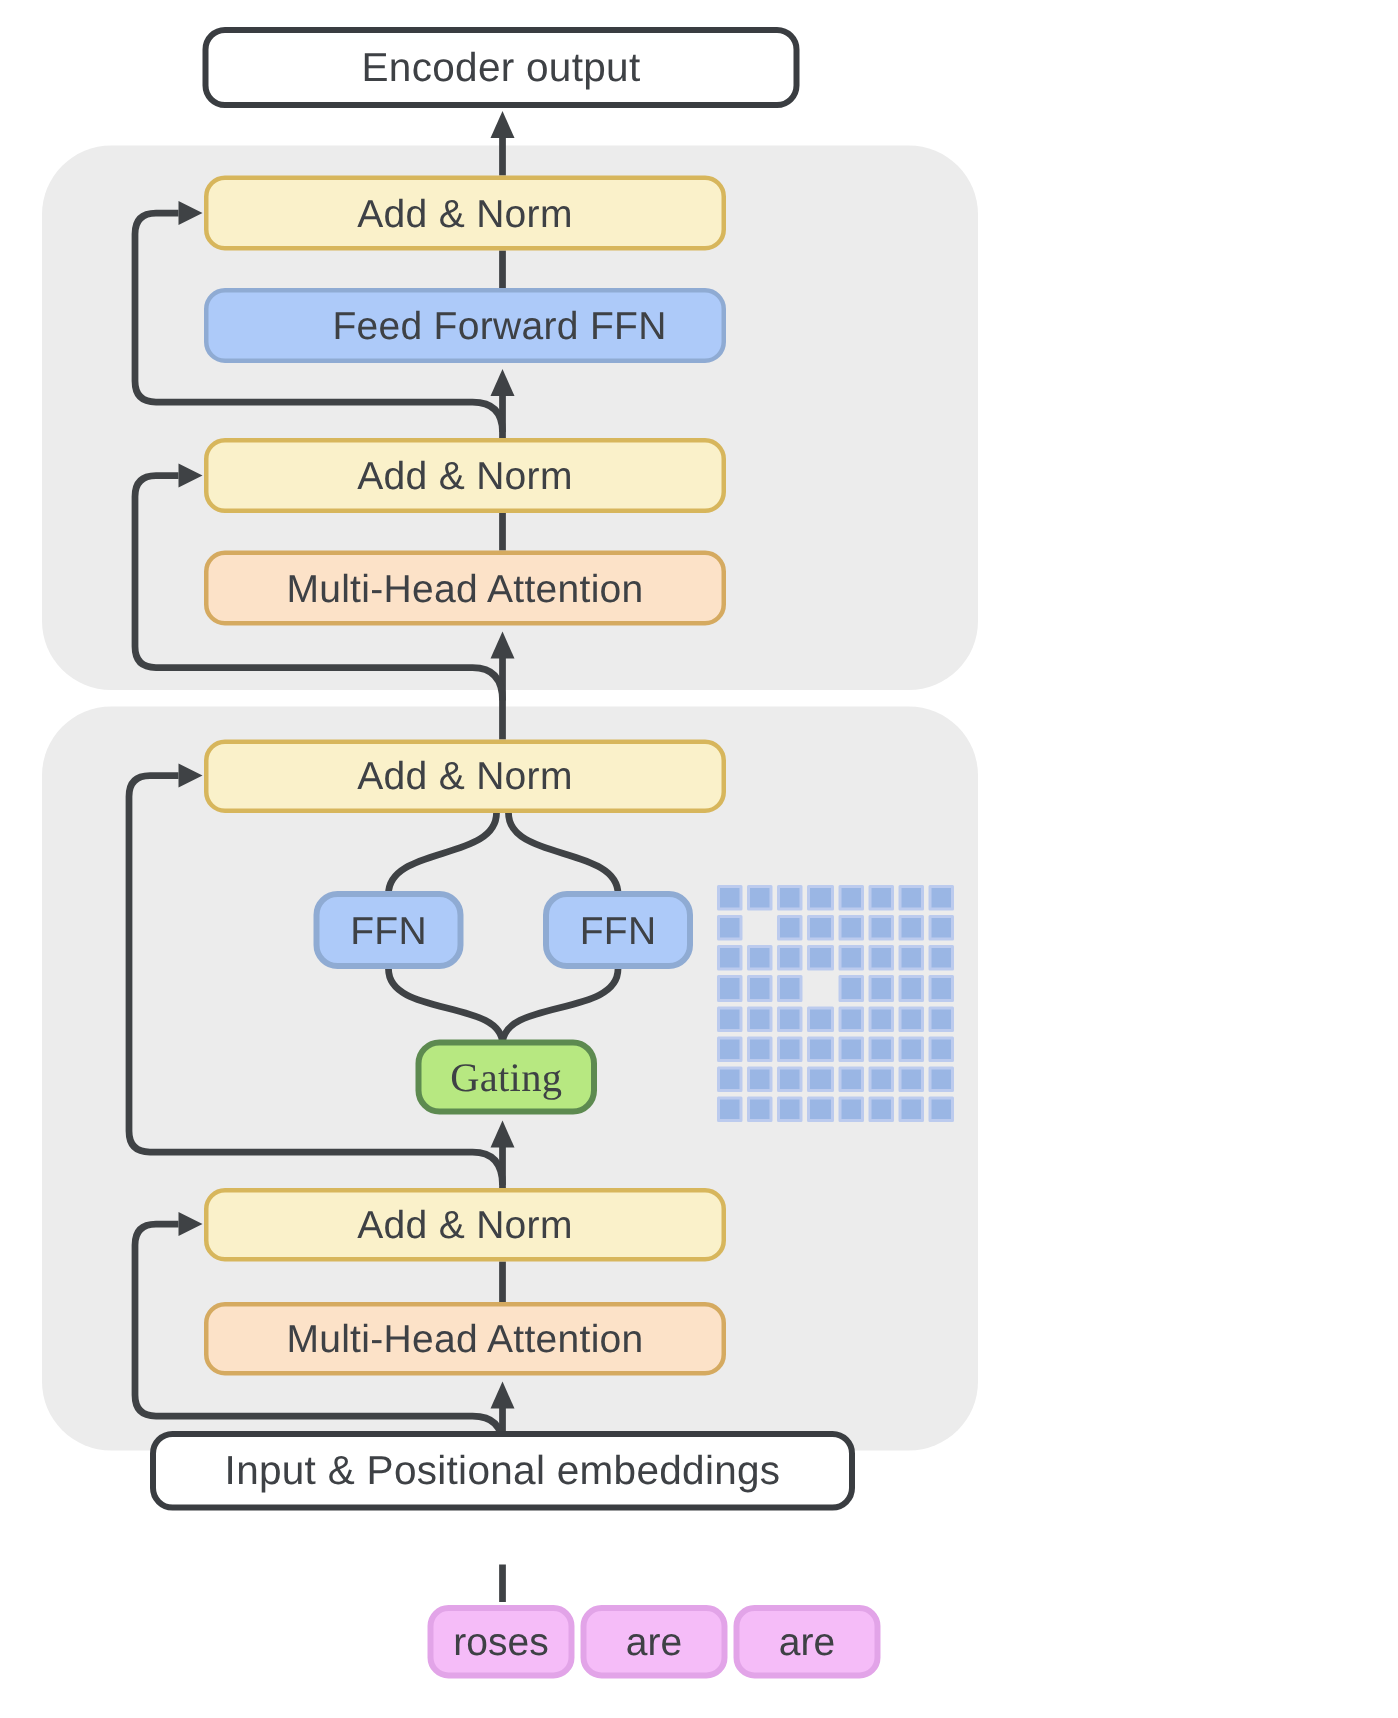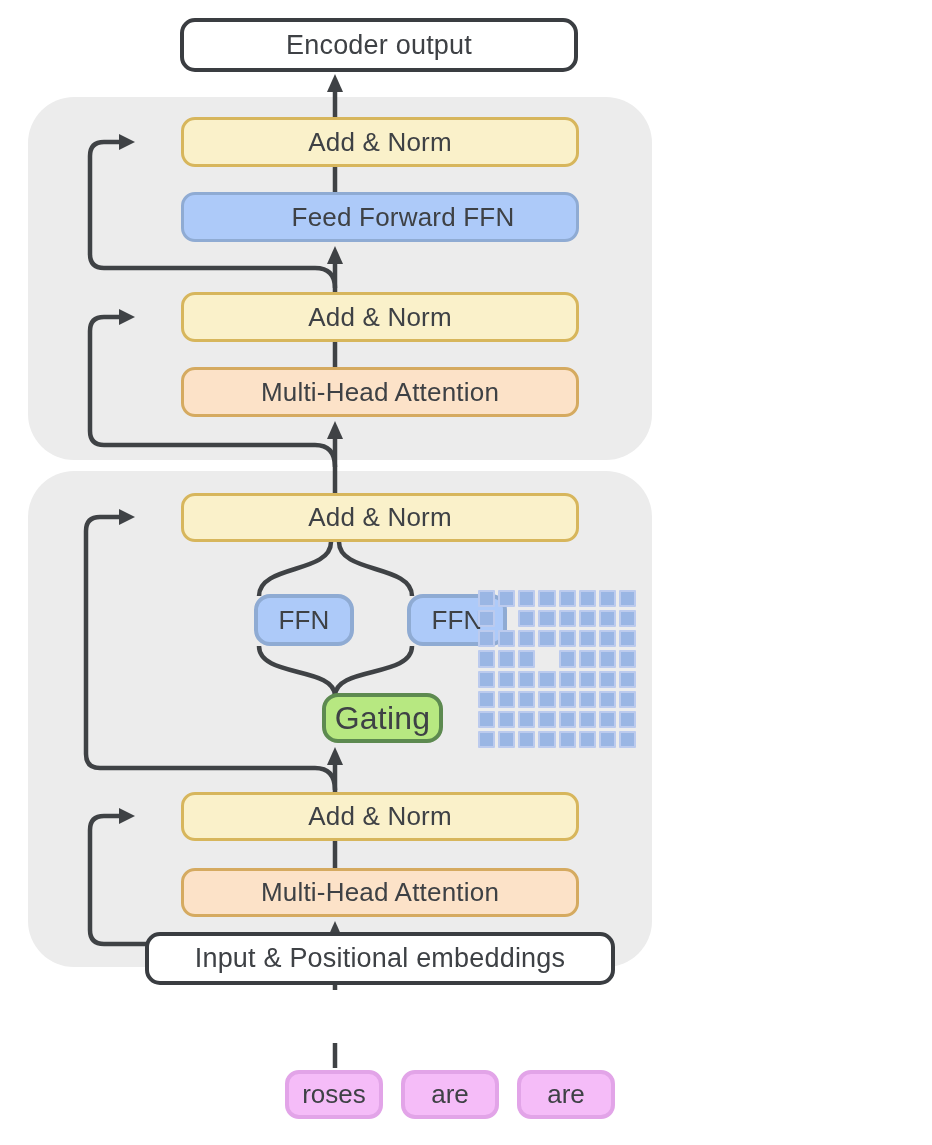--- a/index.html
+++ b/index.html
@@ -8,36 +8,36 @@
     font-family:"Liberation Sans","DejaVu Sans",sans-serif;color:var(--c-text);
   }
   .container{position:absolute;left:28px;width:624px;background:var(--c-container);border-radius:46px;z-index:0;}
   #wires{position:absolute;left:0;top:0;z-index:1;}
   #wires path{stroke:var(--c-line);stroke-width:4.5;fill:none;stroke-linecap:butt;stroke-linejoin:round;}
   #wires polygon{fill:var(--c-line);stroke:none;}
   .box{
     position:absolute;box-sizing:border-box;z-index:2;
     display:flex;align-items:center;justify-content:center;
     font-size:26px;font-weight:500;letter-spacing:0.2px;
-    border-radius:14px;white-space:nowrap;margin-left:45px;
+    border-radius:14px;white-space:nowrap;
   }
-  .wide{left:136px;width:398px;height:50px;}
+  .wide{left:136px;width:348px;height:50px;}
   .io{background:var(--c-white);border:4px solid var(--c-dark-border);border-radius:15px;font-size:27px;}
   .yellow{background:var(--c-yellow);border:3.5px solid var(--c-yellow-border);}
   .blue{background:var(--c-blue);border:3.5px solid var(--c-blue-border);padding-left:46px;}
   .orange{background:var(--c-orange);border:3.5px solid var(--c-orange-border);}
-  .green{background:var(--c-green);border:4px solid var(--c-green-border);border-radius:16px;font-size:32px;}
+  .green{background:var(--c-green);border:4px solid var(--c-green-border);border-radius:16px;font-size:27px;font-family:Liberation Serif, serif;}
   .expert{background:var(--c-blue);border:4px solid var(--c-blue-border);border-radius:16px;width:100px;height:52px;top:594px;font-size:26px;}
   #expert-grid{
     position:absolute;left:478px;top:590px;width:158px;height:158px;z-index:2;
     display:grid;grid-template-columns:repeat(8,1fr);grid-template-rows:repeat(8,1fr);gap:3px;
   }
   #expert-grid .cell{background:var(--c-grid-cell);border:2px solid var(--c-grid-cell-border);box-sizing:border-box;border-radius:1px;}
   #expert-grid .cell.empty{visibility:hidden;}
-  #token-row{position:absolute;left:285px;top:1070px;display:flex;gap:18px;z-index:2;}
+  #token-row{position:absolute;left:285px;top:1070px;display:flex;gap:4px;z-index:2;}
   .token{
     box-sizing:border-box;width:98px;height:49px;border-radius:14px;
     background:var(--c-pink);border:4px solid var(--c-pink-border);
     display:flex;align-items:center;justify-content:center;
     font-size:26px;font-weight:500;color:var(--c-text);
   }
 </style>
 </head>
 <body>
 
@@ -161,21 +161,21 @@
       <div class="cell"></div>
       <div class="cell"></div>
     </div>
 
   <div class="box green" style="left:277px;top:693px;width:121px;height:50px;">Gating</div>
 
   <div class="box wide yellow" style="top:792px;height:49px;">Add &amp; Norm</div>
 
   <div class="box wide orange" style="top:868px;height:49px;">Multi-Head Attention</div>
 
-  <div class="box io" style="left:100px;top:932px;width:470px;height:53px;">Input &amp; Positional embeddings</div>
+  <div class="box io" style="left:100px;top:954px;width:470px;height:53px;">Input &amp; Positional embeddings</div>
 
   <div id="token-row">
       <div class="token">roses</div>
       <div class="token">are</div>
       <div class="token">are</div>
     </div>
 
 </div>
 
 </body></html>

